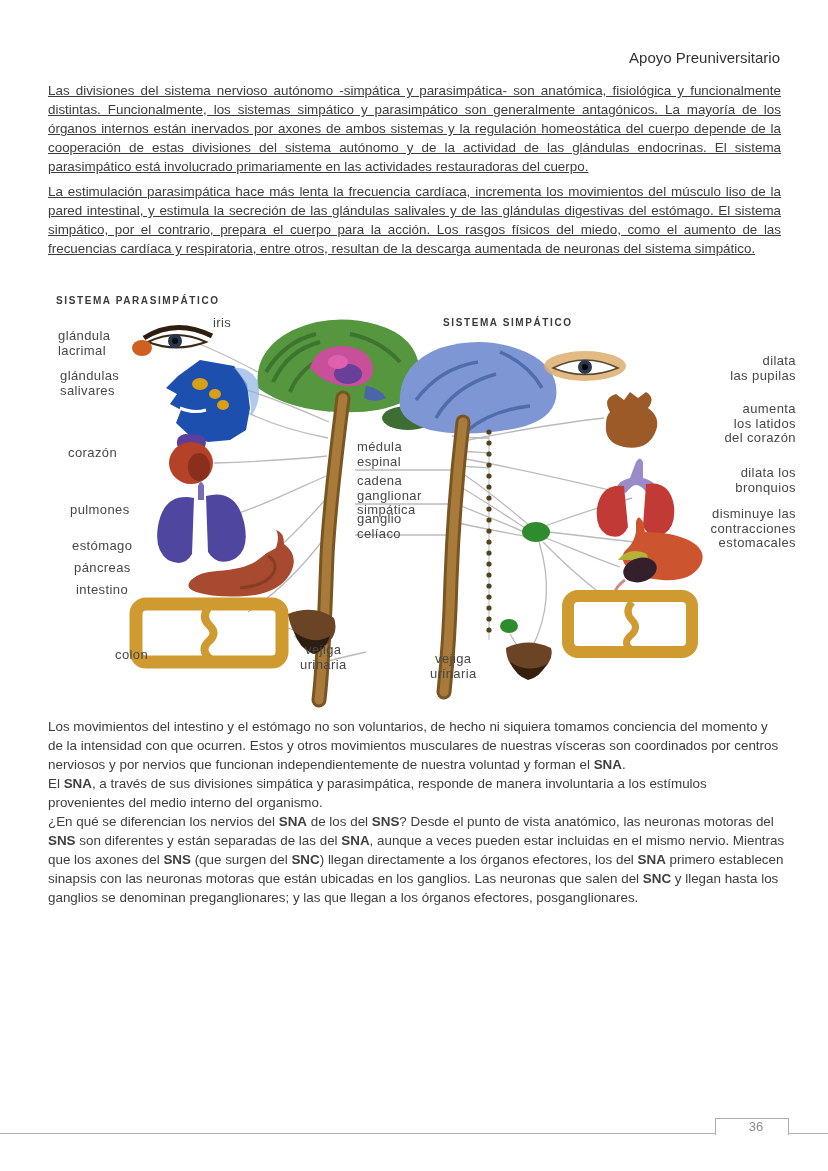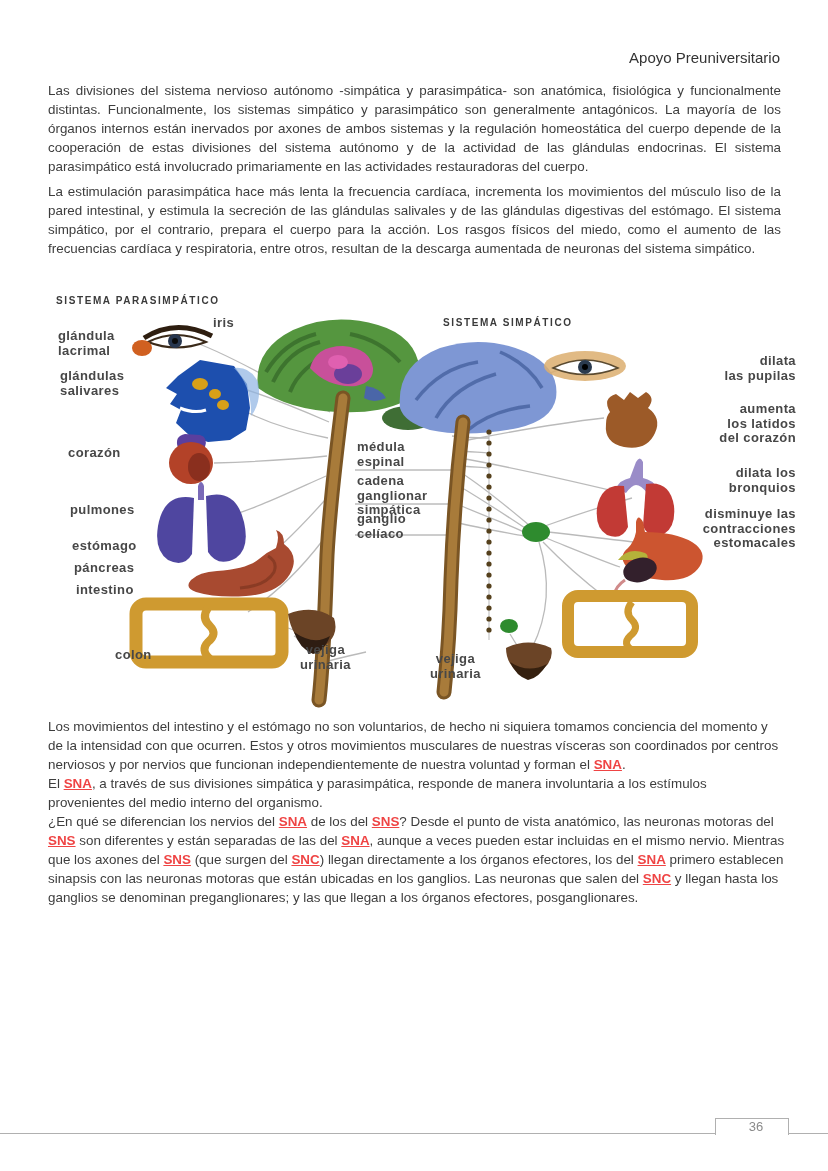--- a/index.html
+++ b/index.html
@@ -5,39 +5,39 @@
   html,body{margin:0;padding:0;background:#ffffff;}
   .page{
     position:relative;width:828px;height:1171px;background:#ffffff;
     font-family:"Liberation Sans",sans-serif;color:#3d3d3d;overflow:hidden;
   }
   .header-title{
     position:absolute;top:49px;right:48px;font-size:15px;color:#333;
   }
   .para{
     position:absolute;left:48px;width:733px;font-size:13.4px;line-height:19px;
-    text-align:justify;color:#3d3d3d;margin:0;
+    text-align:justify;color:#3d3d3d;margin:0;text-decoration:underline;
   }
   #p1{top:81px}
   #p2{top:182px}
   .block2{
     position:absolute;left:48px;top:717px;width:737px;font-size:13.4px;
     line-height:19px;text-align:left;color:#3d3d3d;
   }
   .block2 p{margin:0;}
-  b{font-weight:bold;color:#ef4444;text-decoration:underline;}
+  b{font-weight:bold;color:#404040;}
   
   .diagram{position:absolute;left:48px;top:290px;width:748px;height:422px;}
   .diagram svg{position:absolute;left:0;top:0;}
   .dtitle{
     position:absolute;font-weight:bold;color:#3b3b3b;font-size:10px;
     letter-spacing:1.6px;white-space:nowrap;z-index:3;
   }
   .dlabel{
-    position:absolute;font-weight:bold;color:#474747;font-size:13px;
+    position:absolute;font-weight:normal;color:#474747;font-size:13px;
     line-height:1.12;letter-spacing:0.4px;white-space:pre-line;z-index:3;
   }
   .dlabel.right{right:0;text-align:right;}
   .dlabel.center{text-align:center;}
   
   .footer-line{
     position:absolute;left:0;top:1133px;width:828px;height:0;
     border-top:1px solid #b0b0b0;
   }
   .page-tab{

